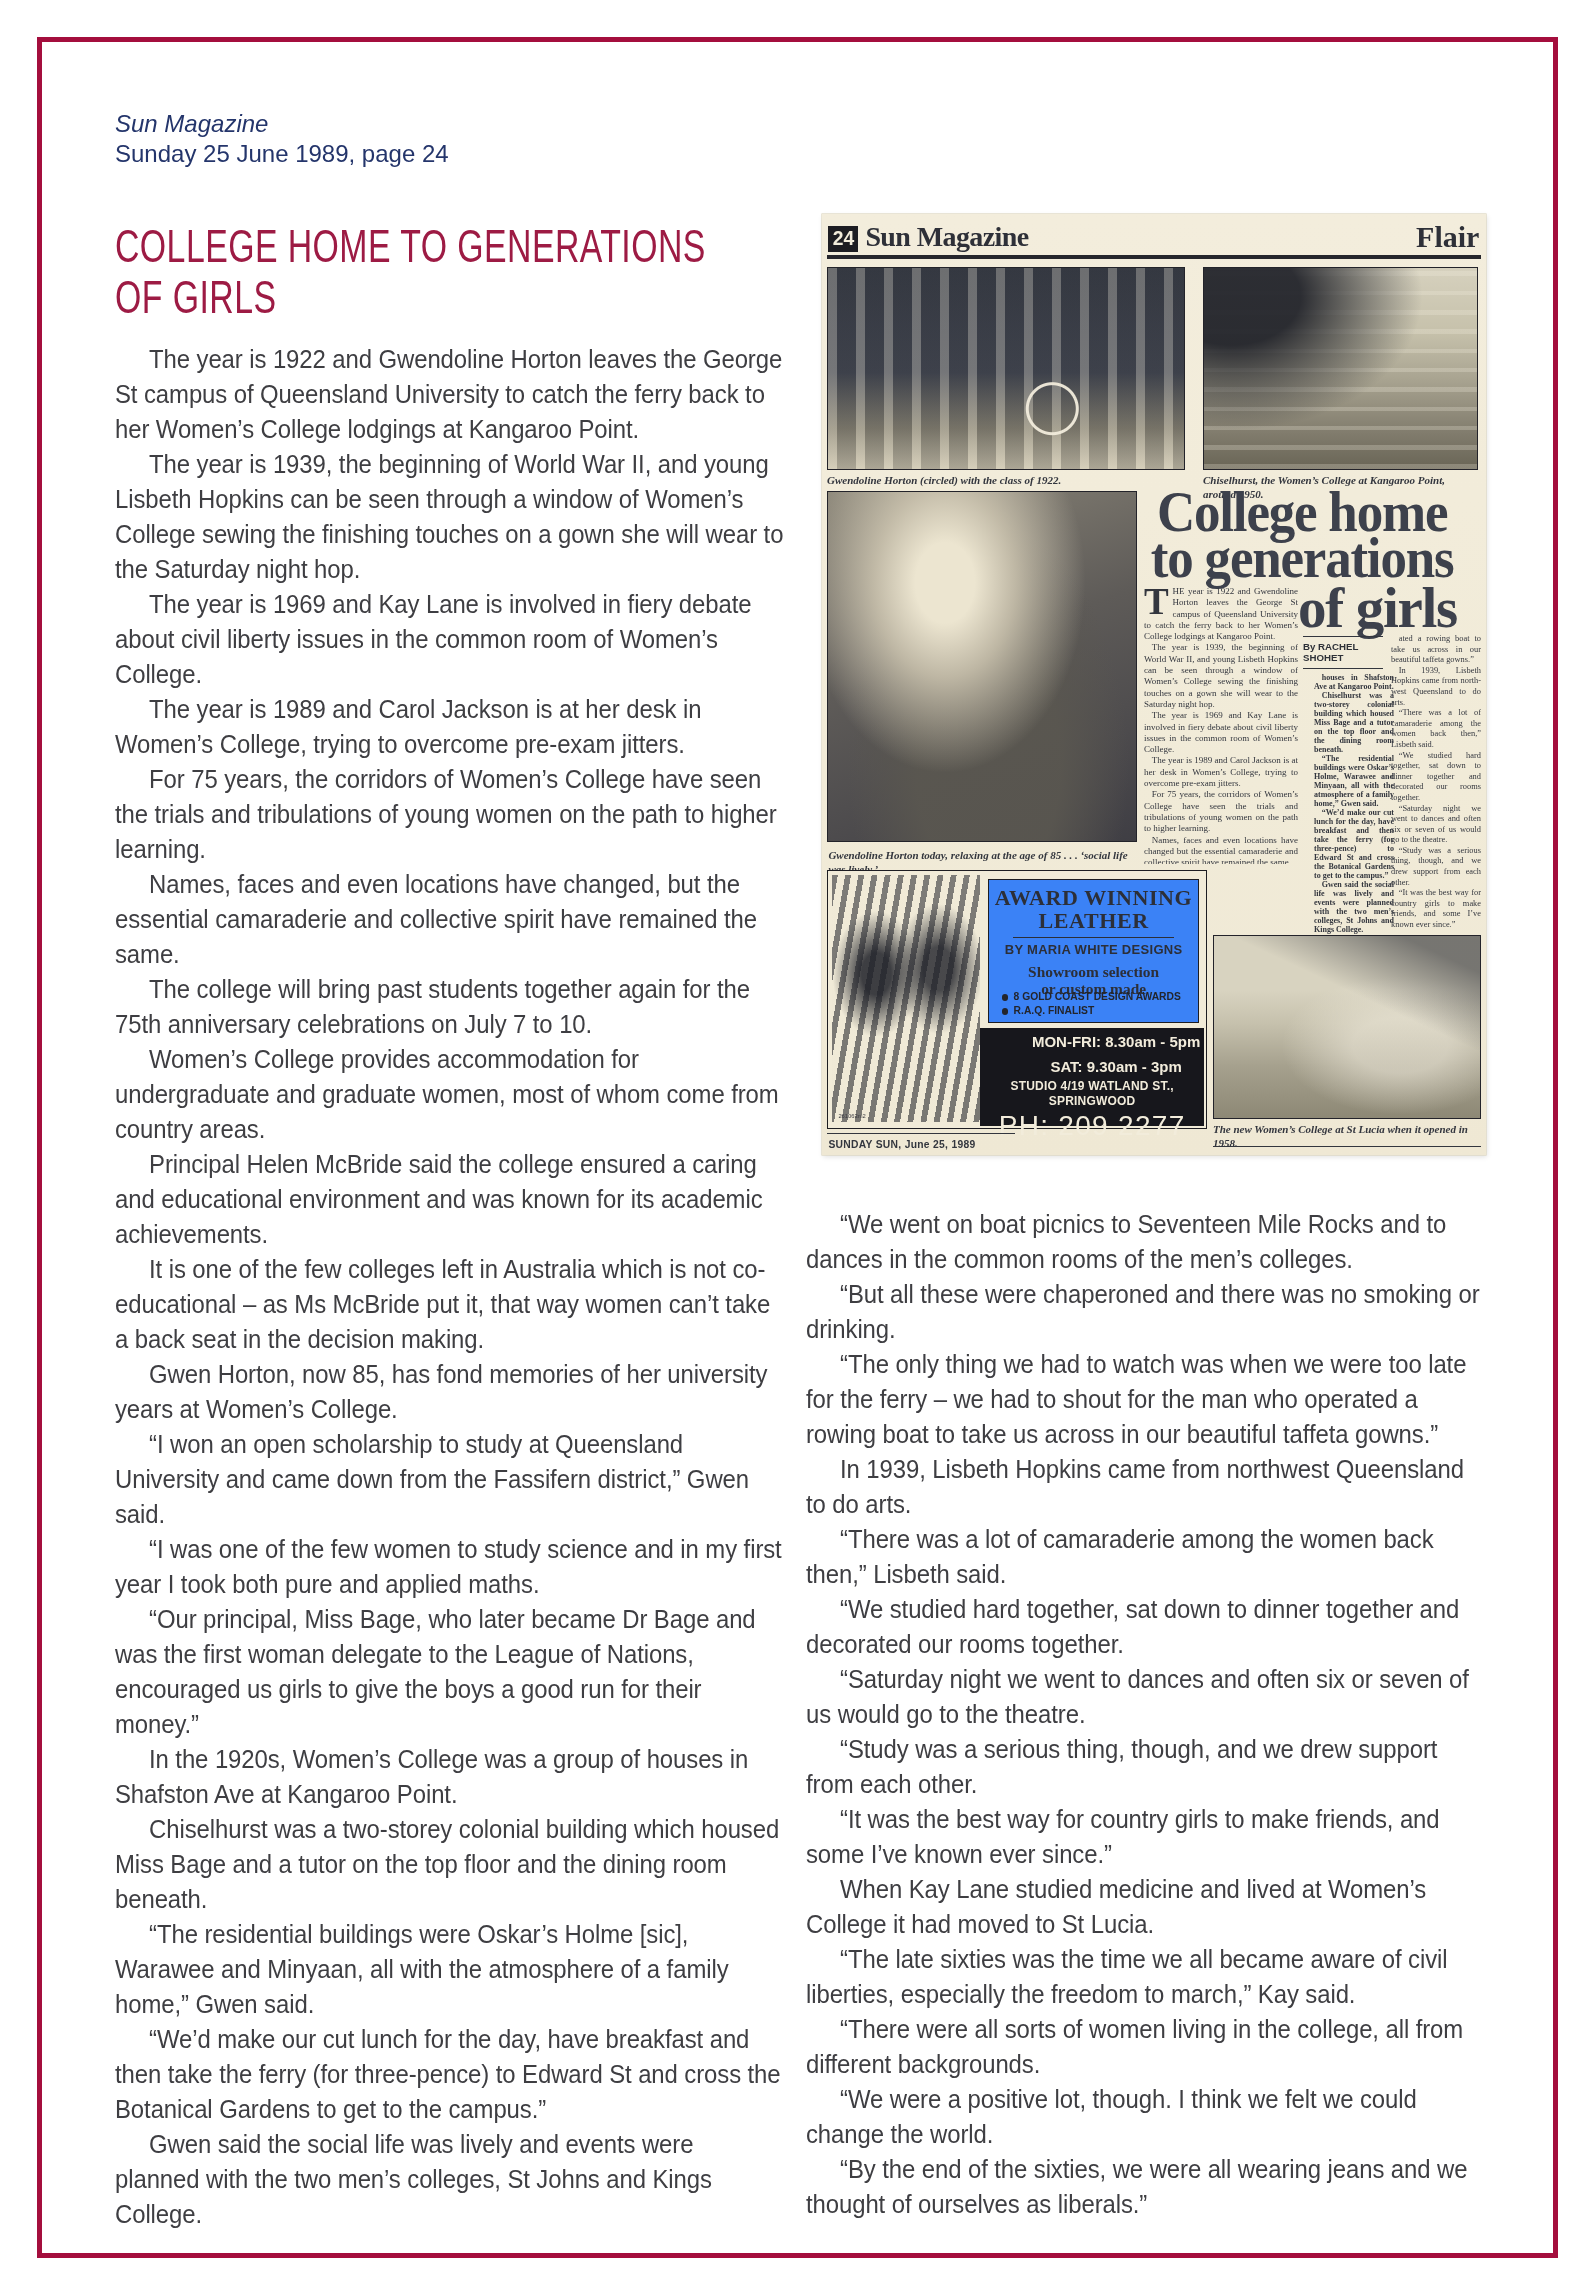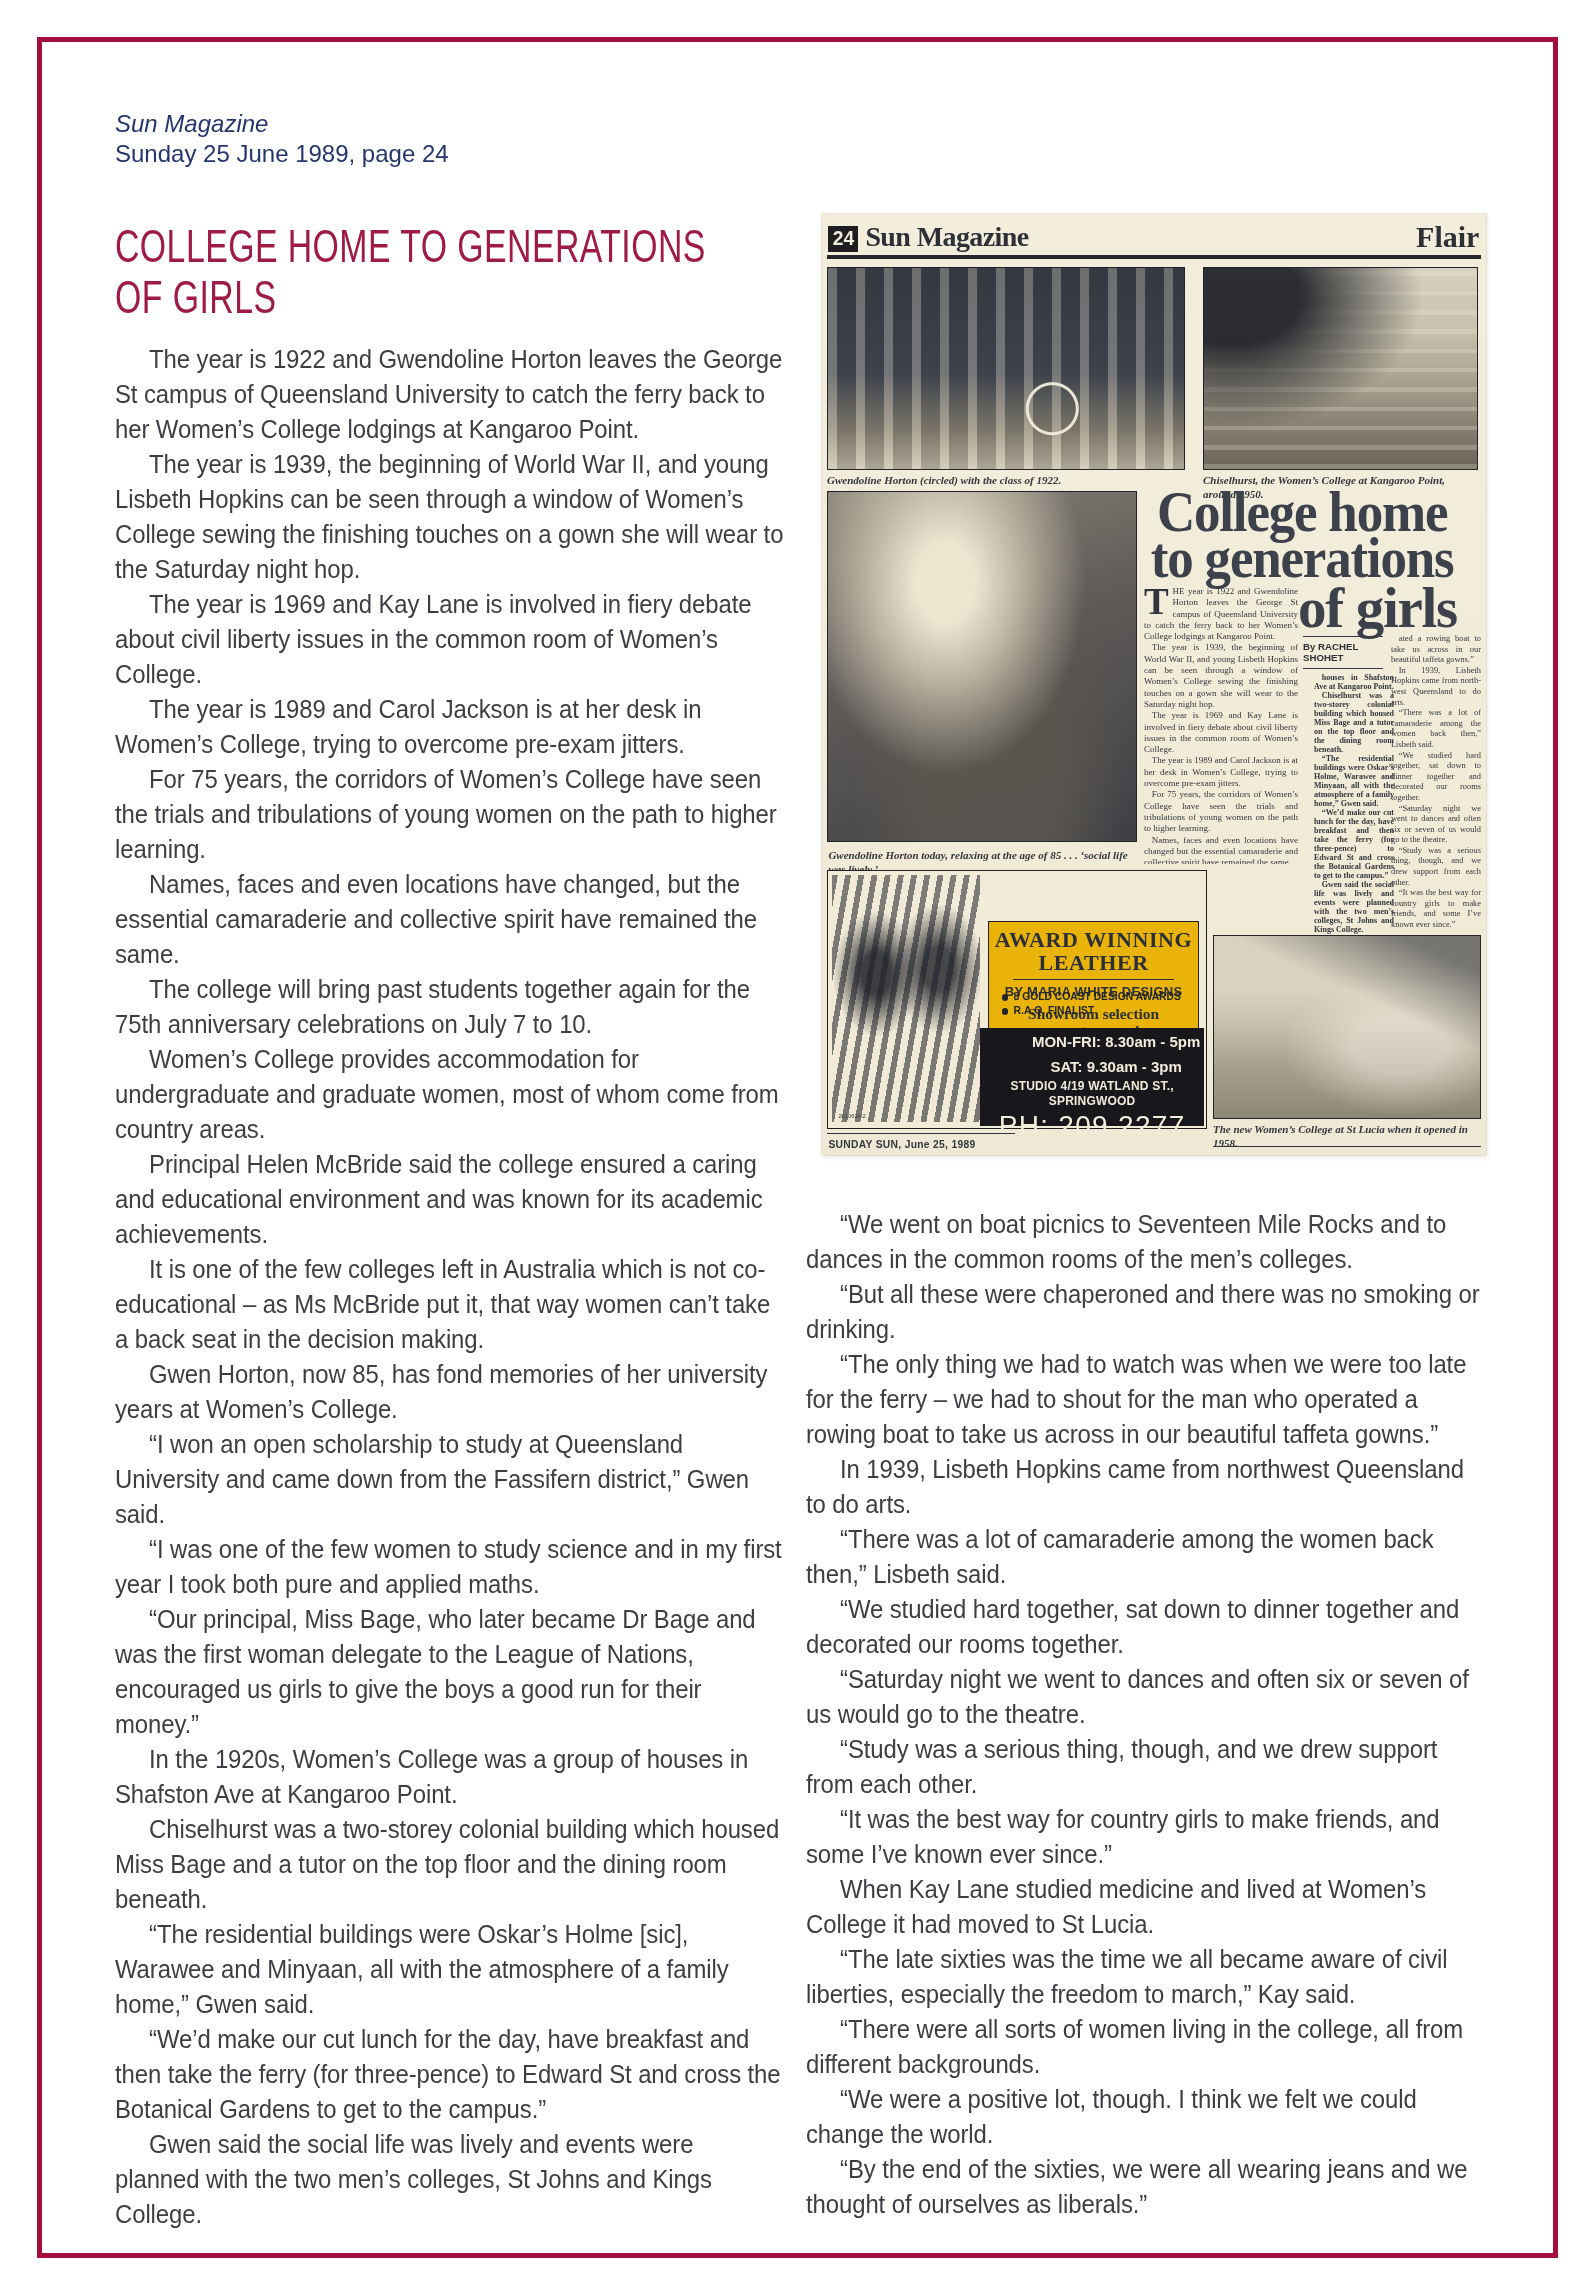--- a/index.html
+++ b/index.html
@@ -88,21 +88,21 @@
   .ad { position:absolute; left:5.1px; top:656px; width:380px; height:259px;
         border:1.9px solid #1d1d22; box-sizing:border-box; background:#f1ebd8; }
   .ad-illus { position:absolute; left:3.9px; top:3.9px; width:148px; height:247px;
       background:
         radial-gradient(ellipse at 30% 40%, rgba(30,32,40,0.85) 0 10%, rgba(30,32,40,0) 30%),
         radial-gradient(ellipse at 72% 38%, rgba(30,32,40,0.8) 0 10%, rgba(30,32,40,0) 30%),
         repeating-linear-gradient(100deg, rgba(34,36,44,0.55) 0 5.8px, rgba(241,235,216,0.9) 5.8px 13px),
         linear-gradient(180deg,#ece6d3 0%, #e2dcc8 100%); }
   .ad-illus-code { position:absolute; left:6.4px; bottom:2.6px; font:400 5.8px/6.4px "Liberation Sans",sans-serif; color:#3a3a40; }
   .ad-box { position:absolute; left:160px; top:7.7px; width:211px; height:144px; border:1.9px solid #1d1d22;
-      box-sizing:border-box; background:#eab308; text-align:center;margin-top:42px; }
+      box-sizing:border-box; background:#3b82f6; text-align:center; }
   .ad-title { font:700 22px/23px "Liberation Serif",serif; color:#2c2f38; letter-spacing:0.6px; margin-top:6.4px; }
   .ad-sub-rule { width:161px; height:1.3px; background:#2c2f38; margin:5.1px auto 3.9px auto; }
   .ad-sub { font:700 13px/15.4px "Liberation Sans",sans-serif; color:#2c2f38; letter-spacing:0.3px; }
   .ad-tag { font:700 15.4px/17.4px "Liberation Serif",serif; color:#2c2f38; margin-top:5.1px; }
   .ad-bullets { text-align:left; margin:6.4px 0 0 14px; font:700 10.3px/14px "Liberation Sans",sans-serif; color:#23252c; }
   .ad-bullets .row { display:flex; align-items:center; }
   .dot { width:6.4px; height:6.4px; border-radius:50%; background:#23252c; margin-right:5.1px; flex:0 0 auto; }
   .ad-black { position:absolute; left:152px; top:157px; width:224px; height:98px; background:#17171c;
       color:#f2ecdb; text-align:center; font-family:"Liberation Sans",sans-serif; }
   .ad-hours { font-weight:700; font-size:15px; line-height:18px; margin-top:5.1px;padding-left:48px; }

